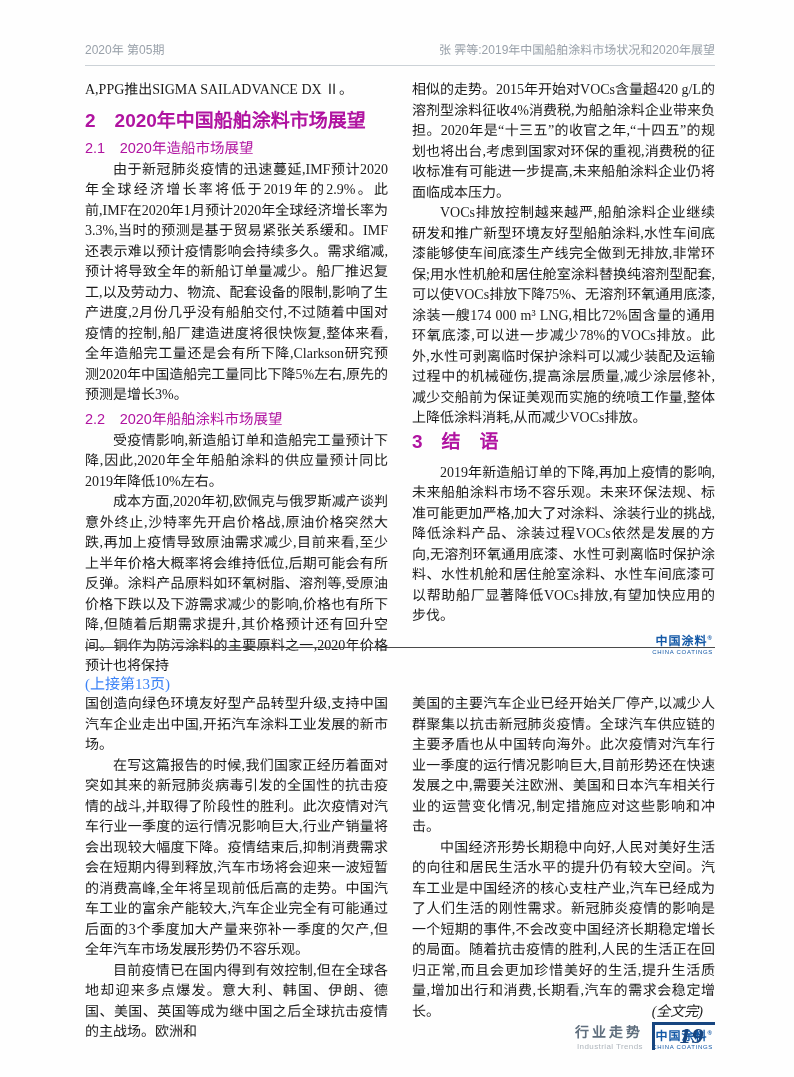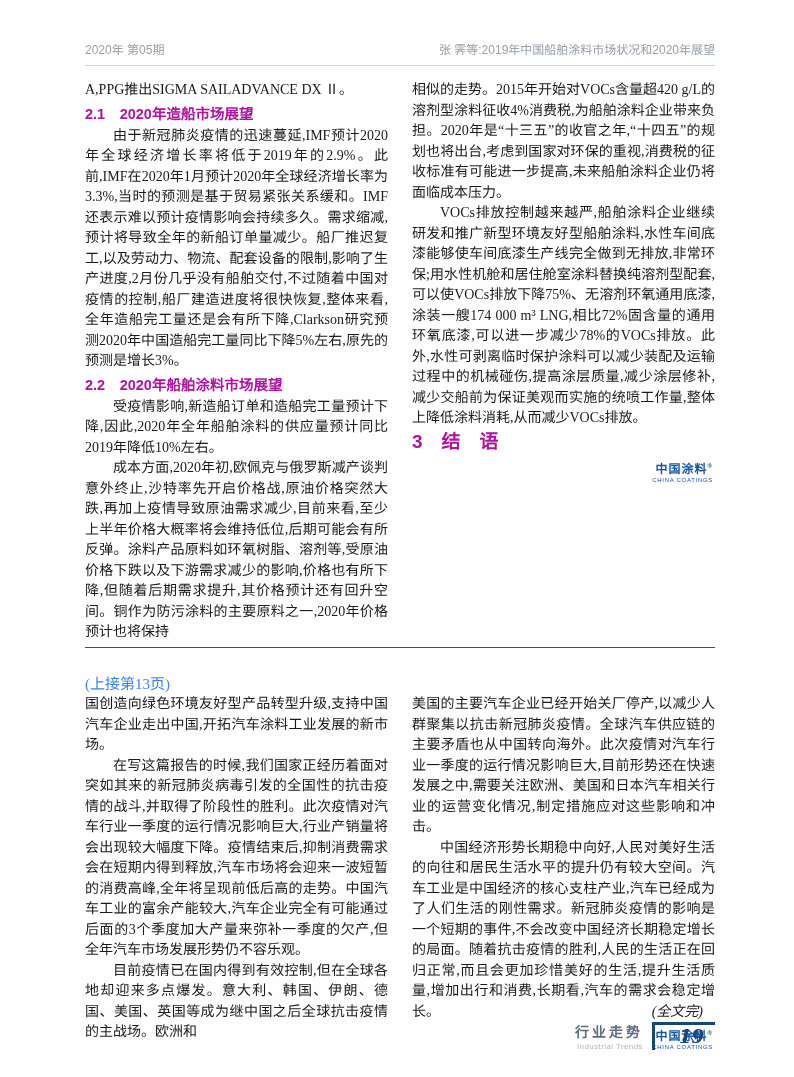--- a/index.html
+++ b/index.html
@@ -54,21 +54,21 @@
     font-size: 19px;
     font-weight: bold;
     color: #b013a0;
     margin: 9px 0 7px;
     text-align: left;
     line-height: 22px;
   }
   .h-sub {
     font-family: "Liberation Sans", sans-serif;
     font-size: 14.5px;
-    font-weight: bold;
+    font-weight: normal;
     color: #b013a0;
     margin: 4px 0 3px;
     text-align: left;
     line-height: 18px;
   }
   .h-sec3 { margin: 2px 0 10px; }
 
   
   .mid-rule {
     position: absolute;
@@ -130,30 +130,32 @@
 <div class="page">
 
   <div class="header">
     <span>2020年 第05期</span>
     <span>张 霁等:2019年中国船舶涂料市场状况和2020年展望</span>
   </div>
 
   <div class="cols cols-top">
     <div class="col">
       <p>A,PPG推出SIGMA SAILADVANCE DX Ⅱ。</p>
+      <div class="h-sec">2　2020年中国船舶涂料市场展望</div>
       <div class="h-sub">2.1　2020年造船市场展望</div>
       <p class="indent">由于新冠肺炎疫情的迅速蔓延,IMF预计2020年全球经济增长率将低于2019年的2.9%。此前,IMF在2020年1月预计2020年全球经济增长率为3.3%,当时的预测是基于贸易紧张关系缓和。IMF还表示难以预计疫情影响会持续多久。需求缩减,预计将导致全年的新船订单量减少。船厂推迟复工,以及劳动力、物流、配套设备的限制,影响了生产进度,2月份几乎没有船舶交付,不过随着中国对疫情的控制,船厂建造进度将很快恢复,整体来看,全年造船完工量还是会有所下降,Clarkson研究预测2020年中国造船完工量同比下降5%左右,原先的预测是增长3%。</p>
       <div class="h-sub">2.2　2020年船舶涂料市场展望</div>
       <p class="indent">受疫情影响,新造船订单和造船完工量预计下降,因此,2020年全年船舶涂料的供应量预计同比2019年降低10%左右。</p>
       <p class="indent">成本方面,2020年初,欧佩克与俄罗斯减产谈判意外终止,沙特率先开启价格战,原油价格突然大跌,再加上疫情导致原油需求减少,目前来看,至少上半年价格大概率将会维持低位,后期可能会有所反弹。涂料产品原料如环氧树脂、溶剂等,受原油价格下跌以及下游需求减少的影响,价格也有所下降,但随着后期需求提升,其价格预计还有回升空间。铜作为防污涂料的主要原料之一,2020年价格预计也将保持</p>
     </div>
     <div class="col">
       <p>相似的走势。2015年开始对VOCs含量超420 g/L的溶剂型涂料征收4%消费税,为船舶涂料企业带来负担。2020年是“十三五”的收官之年,“十四五”的规划也将出台,考虑到国家对环保的重视,消费税的征收标准有可能进一步提高,未来船舶涂料企业仍将面临成本压力。</p>
       <p class="indent">VOCs排放控制越来越严,船舶涂料企业继续研发和推广新型环境友好型船舶涂料,水性车间底漆能够使车间底漆生产线完全做到无排放,非常环保;用水性机舱和居住舱室涂料替换纯溶剂型配套,可以使VOCs排放下降75%、无溶剂环氧通用底漆,涂装一艘174 000 m³ LNG,相比72%固含量的通用环氧底漆,可以进一步减少78%的VOCs排放。此外,水性可剥离临时保护涂料可以减少装配及运输过程中的机械碰伤,提高涂层质量,减少涂层修补,减少交船前为保证美观而实施的统喷工作量,整体上降低涂料消耗,从而减少VOCs排放。</p>
       <div class="h-sec h-sec3">3　结　语</div>
+      <p class="indent">2019年新造船订单的下降,再加上疫情的影响,未来船舶涂料市场不容乐观。未来环保法规、标准可能更加严格,加大了对涂料、涂装行业的挑战,降低涂料产品、涂装过程VOCs依然是发展的方向,无溶剂环氧通用底漆、水性可剥离临时保护涂料、水性机舱和居住舱室涂料、水性车间底漆可以帮助船厂显著降低VOCs排放,有望加快应用的步伐。</p>
       <div class="logo">
         <div class="logo-cn"><span>中国涂料</span><span class="logo-reg">®</span></div>
         <div class="logo-en">CHINA COATINGS</div>
       </div>
     </div>
   </div>
 
   <div class="mid-rule"></div>
   <div class="cont-note">(上接第13页)</div>
 

